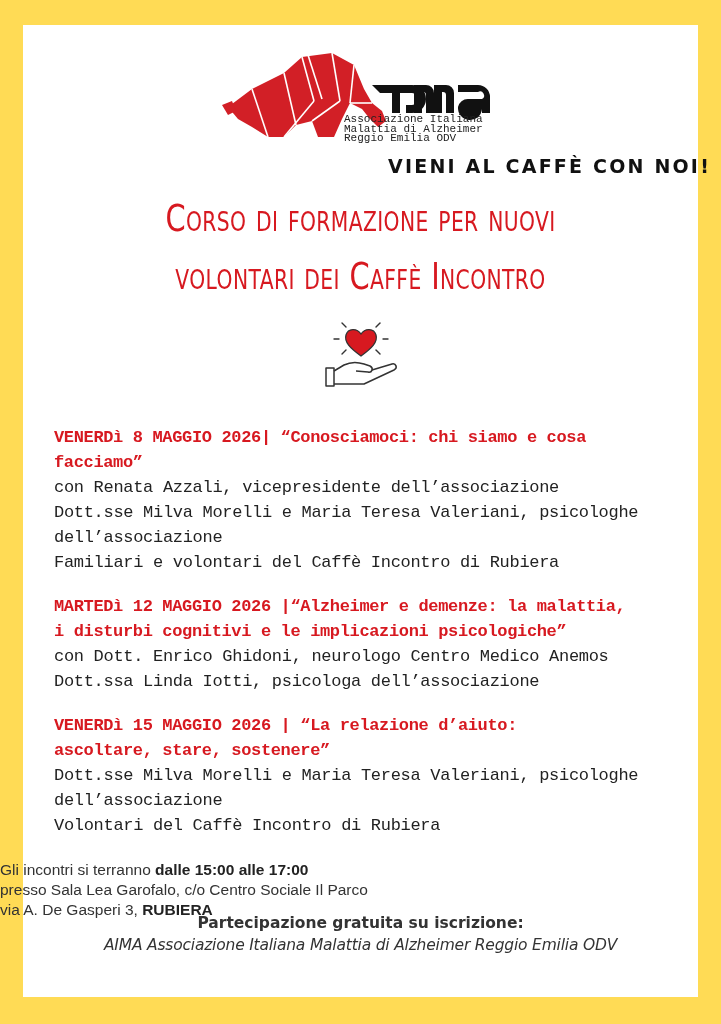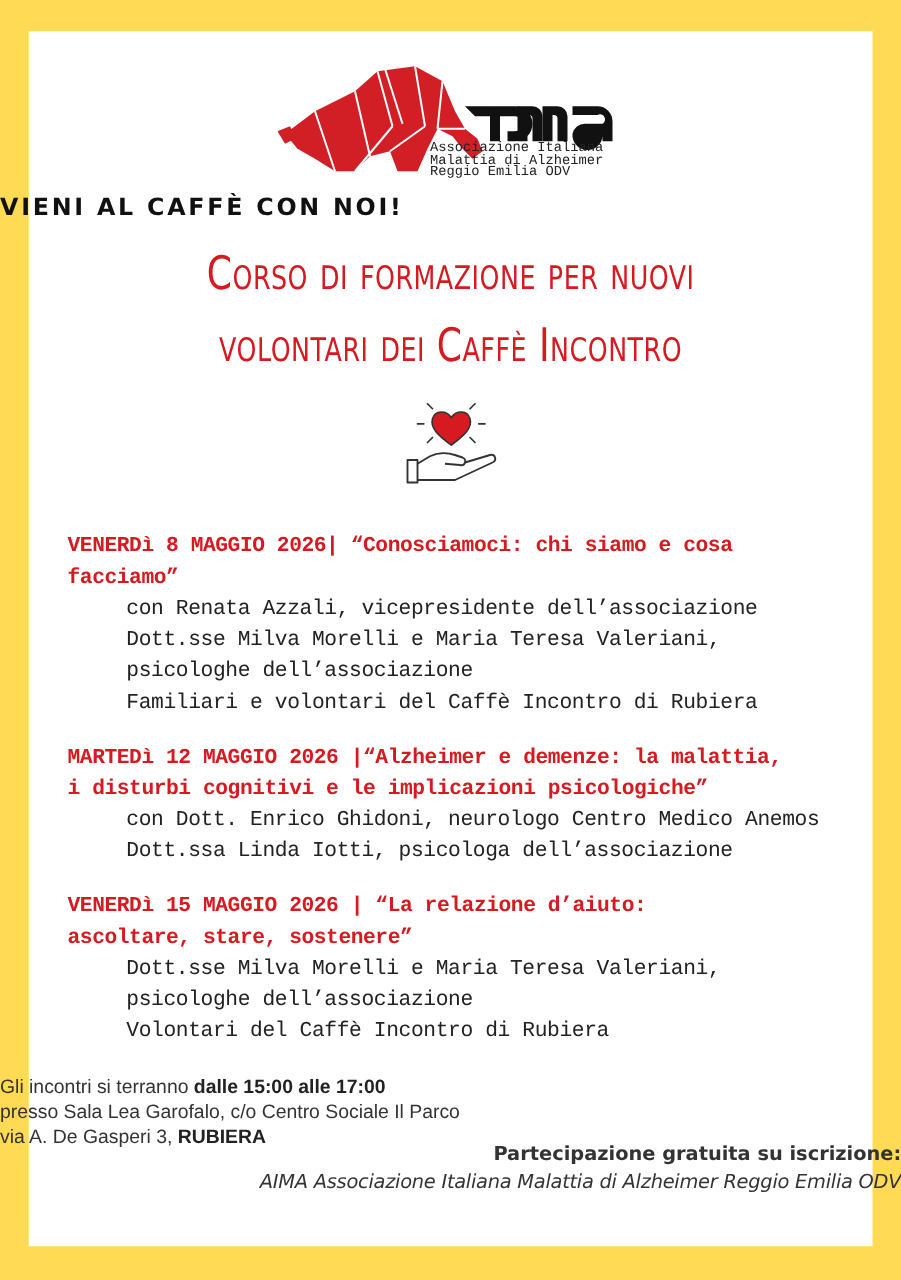--- a/index.html
+++ b/index.html
@@ -26,21 +26,21 @@
     left: 122px; top: 70px;
     font-family: Liberation Mono, monospace;
     font-size: 11px;
     line-height: 9.5px;
     color: #222;
     white-space: pre-line;
   }
   .kicker {
     position: absolute;
     left: 0; width: 711px; top: 155px;
-    text-align: left;
+    text-align: right;
     font-family: "DejaVu Sans", sans-serif;
     font-weight: bold;
     font-size: 19px;
     letter-spacing: 2.2px;
     color: #111;
   }
   .title {
     position: absolute;
     left: 0; width: 721px; top: 190px;
     text-align: center;
@@ -70,35 +70,34 @@
     font-weight: bold;
     font-size: 17px;
     line-height: 25px;
     letter-spacing: -0.35px;
   }
   .session-line {
     color: #222;
     font-size: 17px;
     line-height: 25px;
     letter-spacing: -0.3px;
-    margin-left: 47px;
   }
   .info {
     position: absolute;
     left: 0; width: 578px; top: 860px;
     text-align: left;
     font-size: 15.5px;
     line-height: 20px;
     color: #333;
   }
   .info b { color: #222; }
   .contact {
     position: absolute;
     left: 0; width: 721px; top: 913px;
-    text-align: right;
+    text-align: center;
     font-family: "DejaVu Sans", sans-serif;
     color: #333;
   }
   .contact .c1, .contact .c2 { font-weight: bold; font-size: 15.5px; line-height: 21px; }
   .contact .c3 { font-size: 15.5px; line-height: 22px; letter-spacing: -0.2px; font-style: italic; }
 </style>
 </head>
 <body>
 
 <div class="page"></div>

